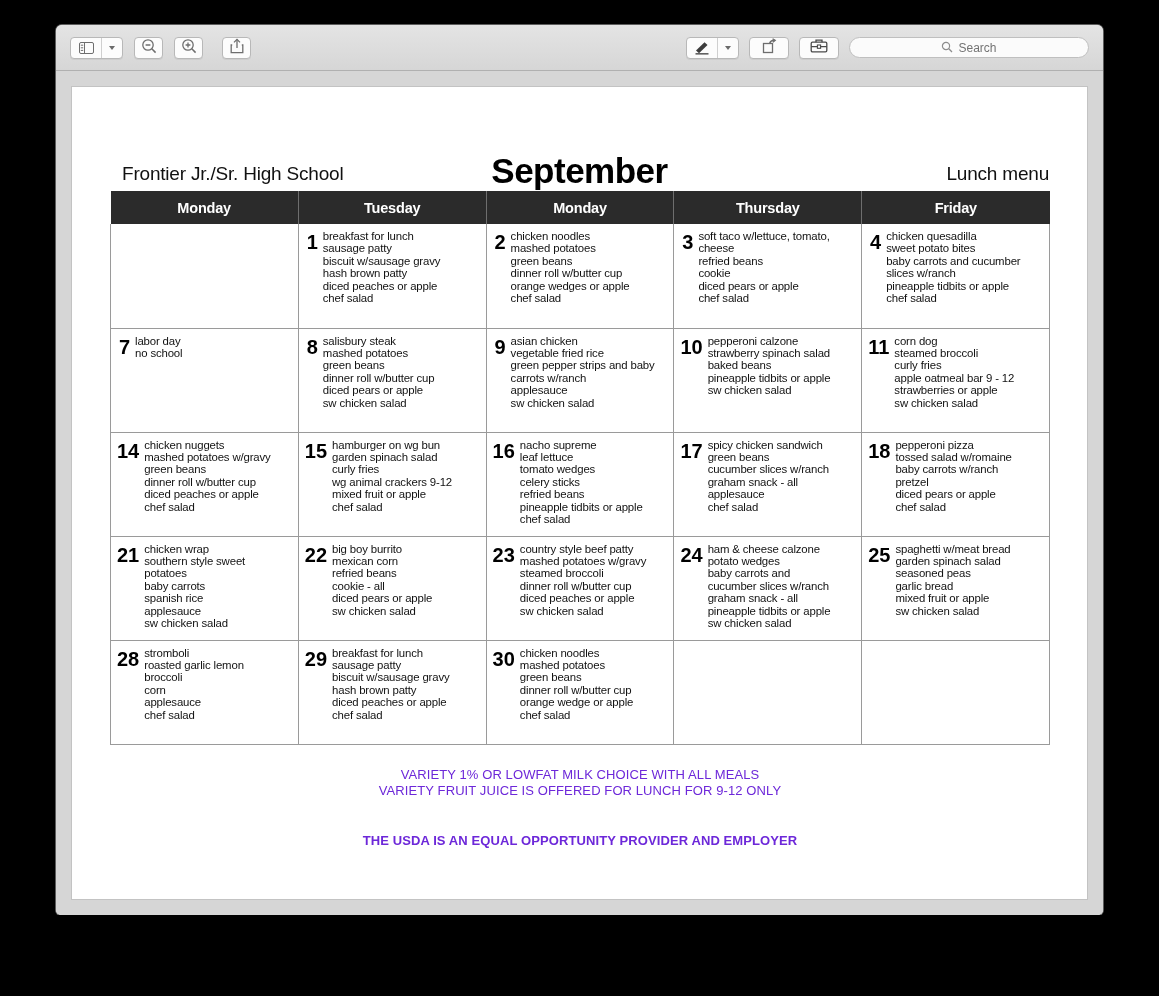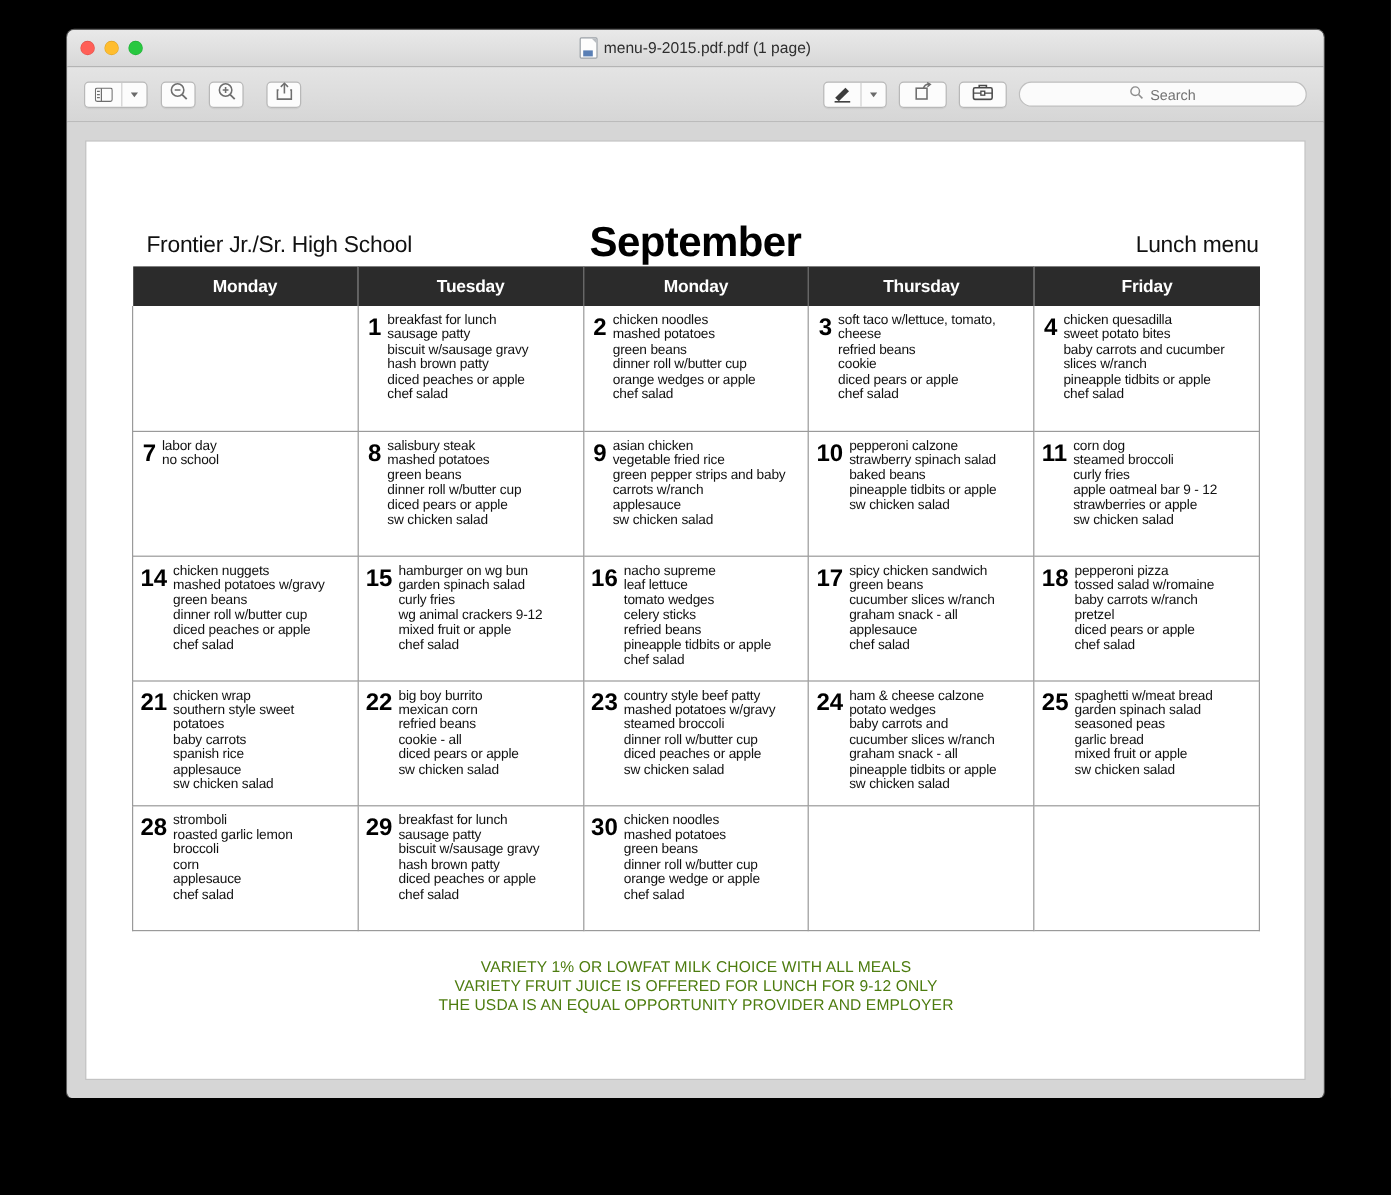--- a/index.html
+++ b/index.html
@@ -260,57 +260,47 @@
     flex: 1 1 auto;
     letter-spacing: -0.15px;
   }
   .items div { white-space: nowrap; }
 
   
   #notes {
     width: 940px;
     margin: 22px auto 0 auto;
     text-align: center;
-    color: #4d7c0f;
+    color: #6d28d9;
   }
   #notes .line {
     font-size: 13px;
     line-height: 16px;
     letter-spacing: 0.1px;
   }
   #notes .usda {
-    margin-top: 0;
+    margin-top: 34px;
     font-size: 13px;
     letter-spacing: 0.1px;
+    font-weight: bold;
   }
 
   
   #bottom-strip {
     position: absolute;
     left: 0; top: 915px;
     width: 1159px; height: 81px;
     background: #000;
   }
 </style>
 </head>
 <body>
 
 <div id="window">
 
-  <div id="titlebar">
-    <div class="traffic-lights">
-      <span class="light close"></span>
-      <span class="light min"></span>
-      <span class="light max"></span>
-    </div>
-    <div id="window-title">
-      <span class="pdf-doc-icon"></span>
-      <span>menu-9-2015.pdf.pdf (1 page)</span>
-    </div>
-  </div>
 
   <div id="toolbar">
     <div class="tb-left">
 
       <div class="tb-group">
         <div class="seg1">
           <svg width="15" height="12" viewBox="0 0 15 12" aria-hidden="true">
             <rect x="0.5" y="0.5" width="14" height="11" rx="1.5" fill="none" stroke="#6e6e6e"></rect>
             <line x1="5.5" y1="0.5" x2="5.5" y2="11.5" stroke="#6e6e6e"></line>
             <line x1="1.8" y1="3.2" x2="4.2" y2="3.2" stroke="#6e6e6e"></line>

